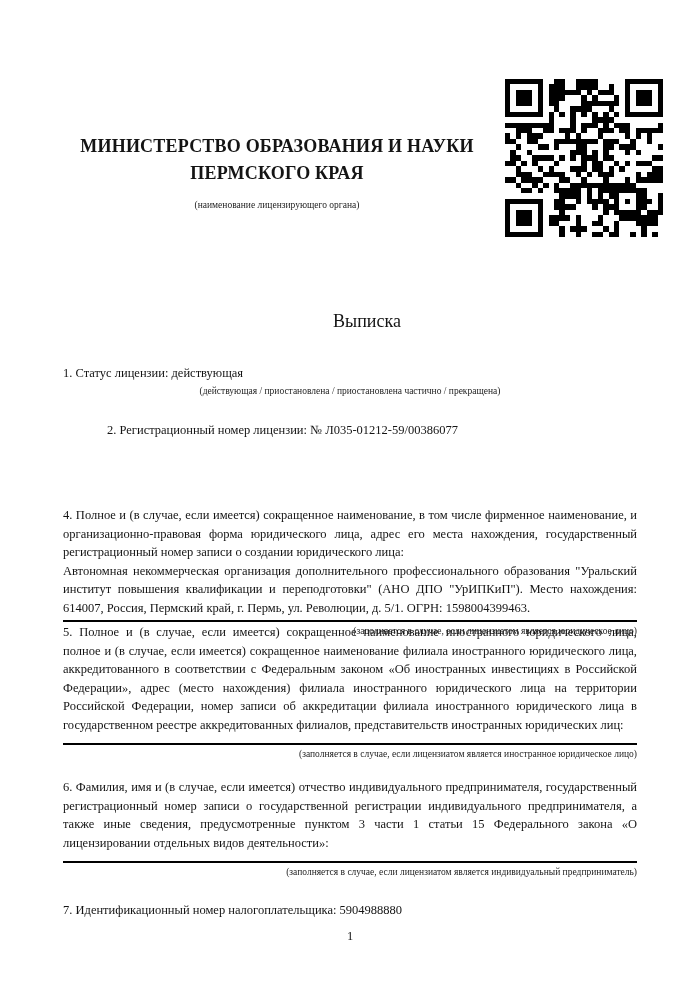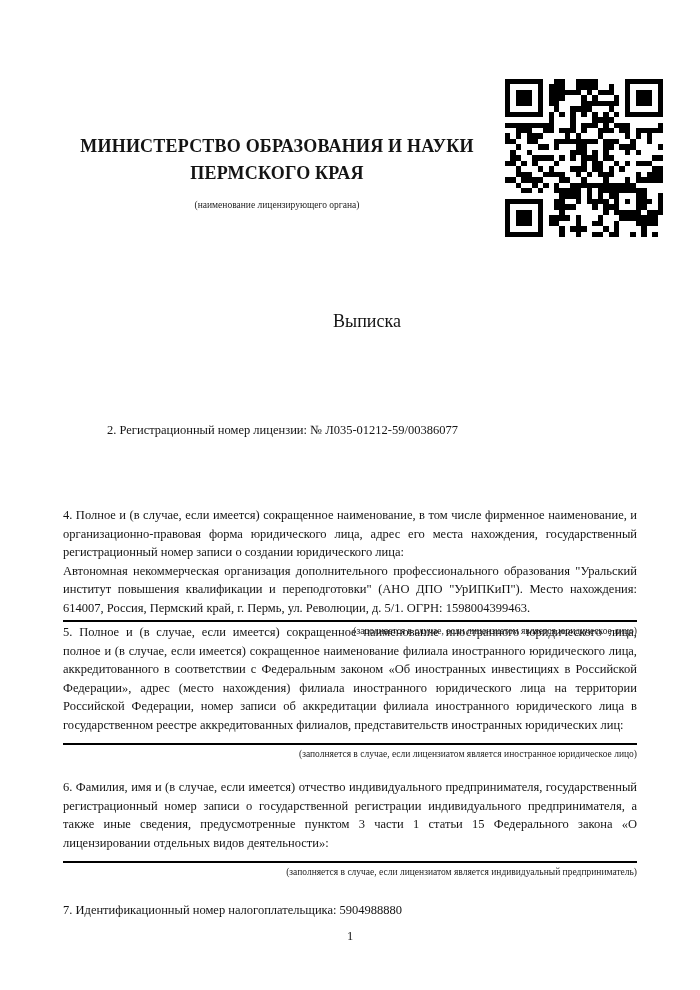--- a/index.html
+++ b/index.html
@@ -481,20 +481,24 @@
   <div class="abs header-block">
     <div class="ministry-line">МИНИСТЕРСТВО ОБРАЗОВАНИЯ И НАУКИ</div>
     <div class="ministry-line">ПЕРМСКОГО КРАЯ</div>
     <div class="small-caption header-caption">(наименование лицензирующего органа)</div>
   </div>
 
   <div class="abs blk title-block">
     <div>Выписка</div>
   </div>
 
+  <div class="abs blk" style="top:364px;">
+    <p class="body-text">1. Статус лицензии: действующая</p>
+    <p class="small-caption center-caption" style="margin-top:2px;">(действующая / приостановлена / приостановлена частично / прекращена)</p>
+  </div>
 
   <div class="abs blk" style="top:421px;margin-left:44px;">
     <p class="body-text">2. Регистрационный номер лицензии: № Л035-01212-59/00386077</p>
   </div>
 
 
   <div class="abs blk" style="top:486px;margin-top:20px;">
     <p class="body-text just">4. Полное и (в случае, если имеется) сокращенное наименование, в том числе фирменное наименование, и организационно-правовая форма юридического лица, адрес его места нахождения, государственный регистрационный номер записи о создании юридического лица:</p>
     <p class="body-text just">Автономная некоммерческая организация дополнительного профессионального образования "Уральский институт повышения квалификации и переподготовки" (АНО ДПО "УрИПКиП"). Место нахождения: 614007, Россия, Пермский край, г. Пермь, ул. Революции, д. 5/1. ОГРН: 1598004399463.</p>
     <div class="hline" style="margin-top:3px;"></div>

